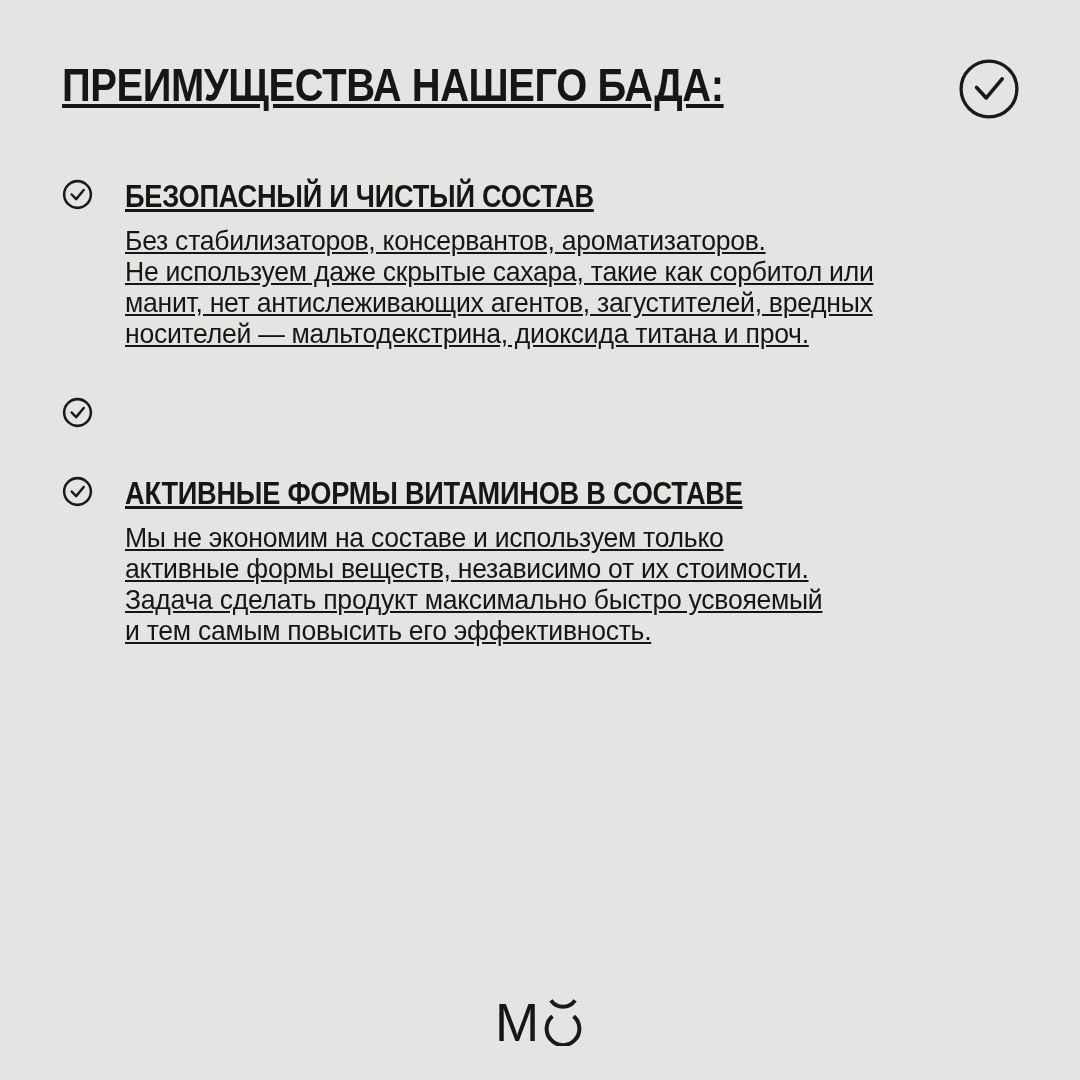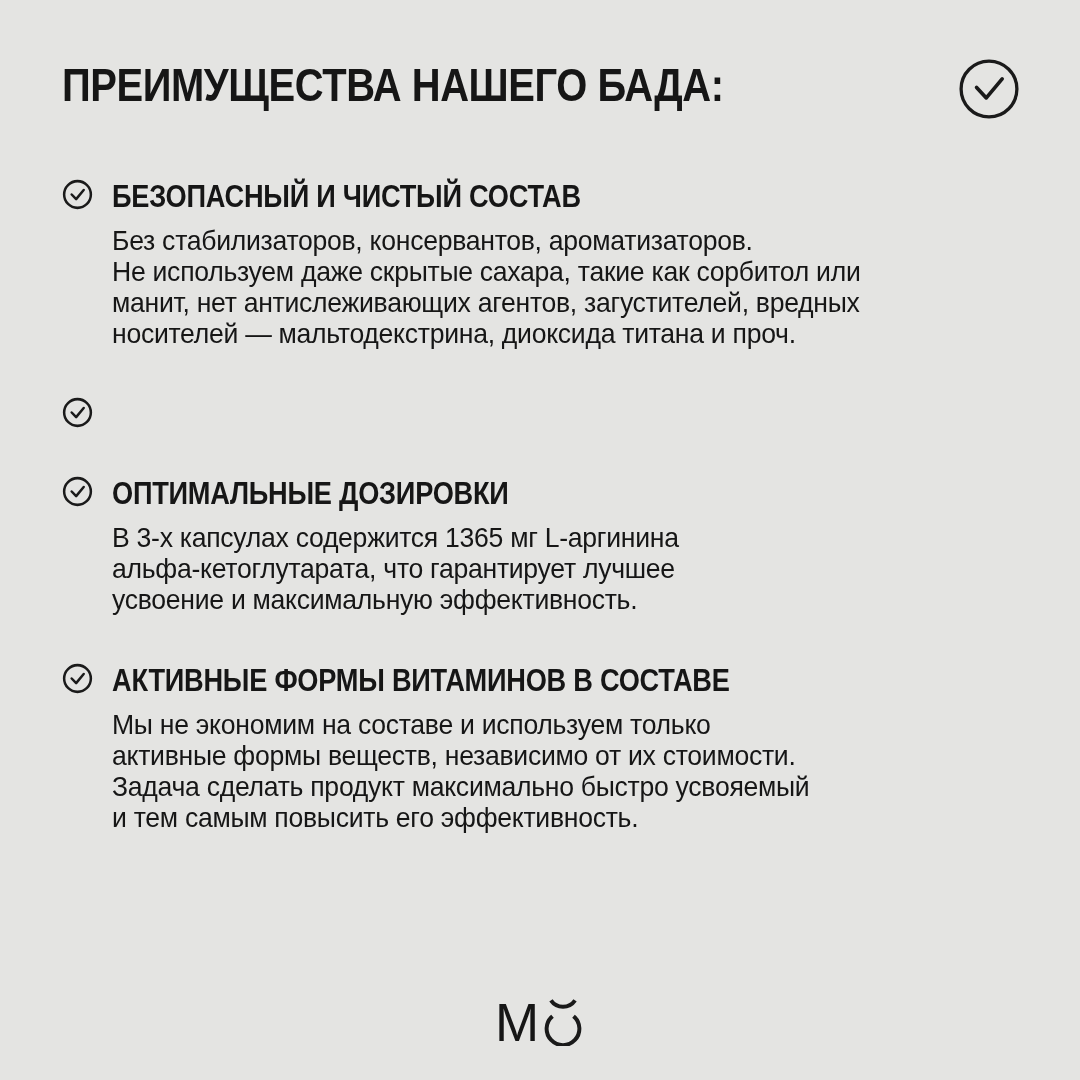--- a/index.html
+++ b/index.html
@@ -6,20 +6,21 @@
   body{
     width:1080px;height:1080px;
     font-family:"Liberation Sans","DejaVu Sans",sans-serif;
     overflow:hidden;
   }
   .poster{
     position:relative;
     width:1080px;height:1080px;
     box-sizing:border-box;
     padding:56px 60px 12px 62px;
+    text-decoration:underline;
   }
   
   .header{
     display:flex;
     justify-content:space-between;
     align-items:flex-start;
     margin-bottom:58px;
   }
   .title{
     font-size:47px;
@@ -29,21 +30,21 @@
     transform:scaleX(0.85);
     transform-origin:0 50%;
     white-space:nowrap;
     margin-top:4px;
   }
   .header-check{margin-top:2px;flex:none;}
   
   .section{
     display:flex;
     align-items:flex-start;
-    gap:19px;
+    gap:32px;
     margin-bottom:47px;
   }
   .section .icon-cell{flex:none;width:31px;margin-top:1px;}
   .section-heading{
     font-size:32px;
     font-weight:bold;
     line-height:36px;
     letter-spacing:-0.3px;
     transform:scaleX(0.85);
     transform-origin:0 50%;
@@ -111,34 +112,20 @@
 
   <div class="section">
     <span class="icon-cell">
       <svg width="31" height="31" viewBox="0 0 32 32" fill="none">
         <circle cx="16" cy="16" r="13.8" stroke="#1a1a1a" stroke-width="2.6"></circle>
         <path d="M10 16 L14.6 20.8 L22.4 11.4" stroke="#1a1a1a" stroke-width="2.6" stroke-linecap="round" stroke-linejoin="round" fill="none"></path>
       </svg>
     </span>
   </div>
 
-  <div class="section">
-    <span class="icon-cell">
-      <svg width="31" height="31" viewBox="0 0 32 32" fill="none">
-        <circle cx="16" cy="16" r="13.8" stroke="#1a1a1a" stroke-width="2.6"></circle>
-        <path d="M10 16 L14.6 20.8 L22.4 11.4" stroke="#1a1a1a" stroke-width="2.6" stroke-linecap="round" stroke-linejoin="round" fill="none"></path>
-      </svg>
-    </span>
-    <div>
-      <h2 class="section-heading">ОПТИМАЛЬНЫЕ ДОЗИРОВКИ</h2>
-      <p class="section-body">В 3-х капсулах содержится 1365 мг L-аргинина
-альфа-кетоглутарата, что гарантирует лучшее
-усвоение и максимальную эффективность.</p>
-    </div>
-  </div>
 
   <div class="section">
     <span class="icon-cell">
       <svg width="31" height="31" viewBox="0 0 32 32" fill="none">
         <circle cx="16" cy="16" r="13.8" stroke="#1a1a1a" stroke-width="2.6"></circle>
         <path d="M10 16 L14.6 20.8 L22.4 11.4" stroke="#1a1a1a" stroke-width="2.6" stroke-linecap="round" stroke-linejoin="round" fill="none"></path>
       </svg>
     </span>
     <div>
       <h2 class="section-heading">АКТИВНЫЕ ФОРМЫ ВИТАМИНОВ В СОСТАВЕ</h2>

